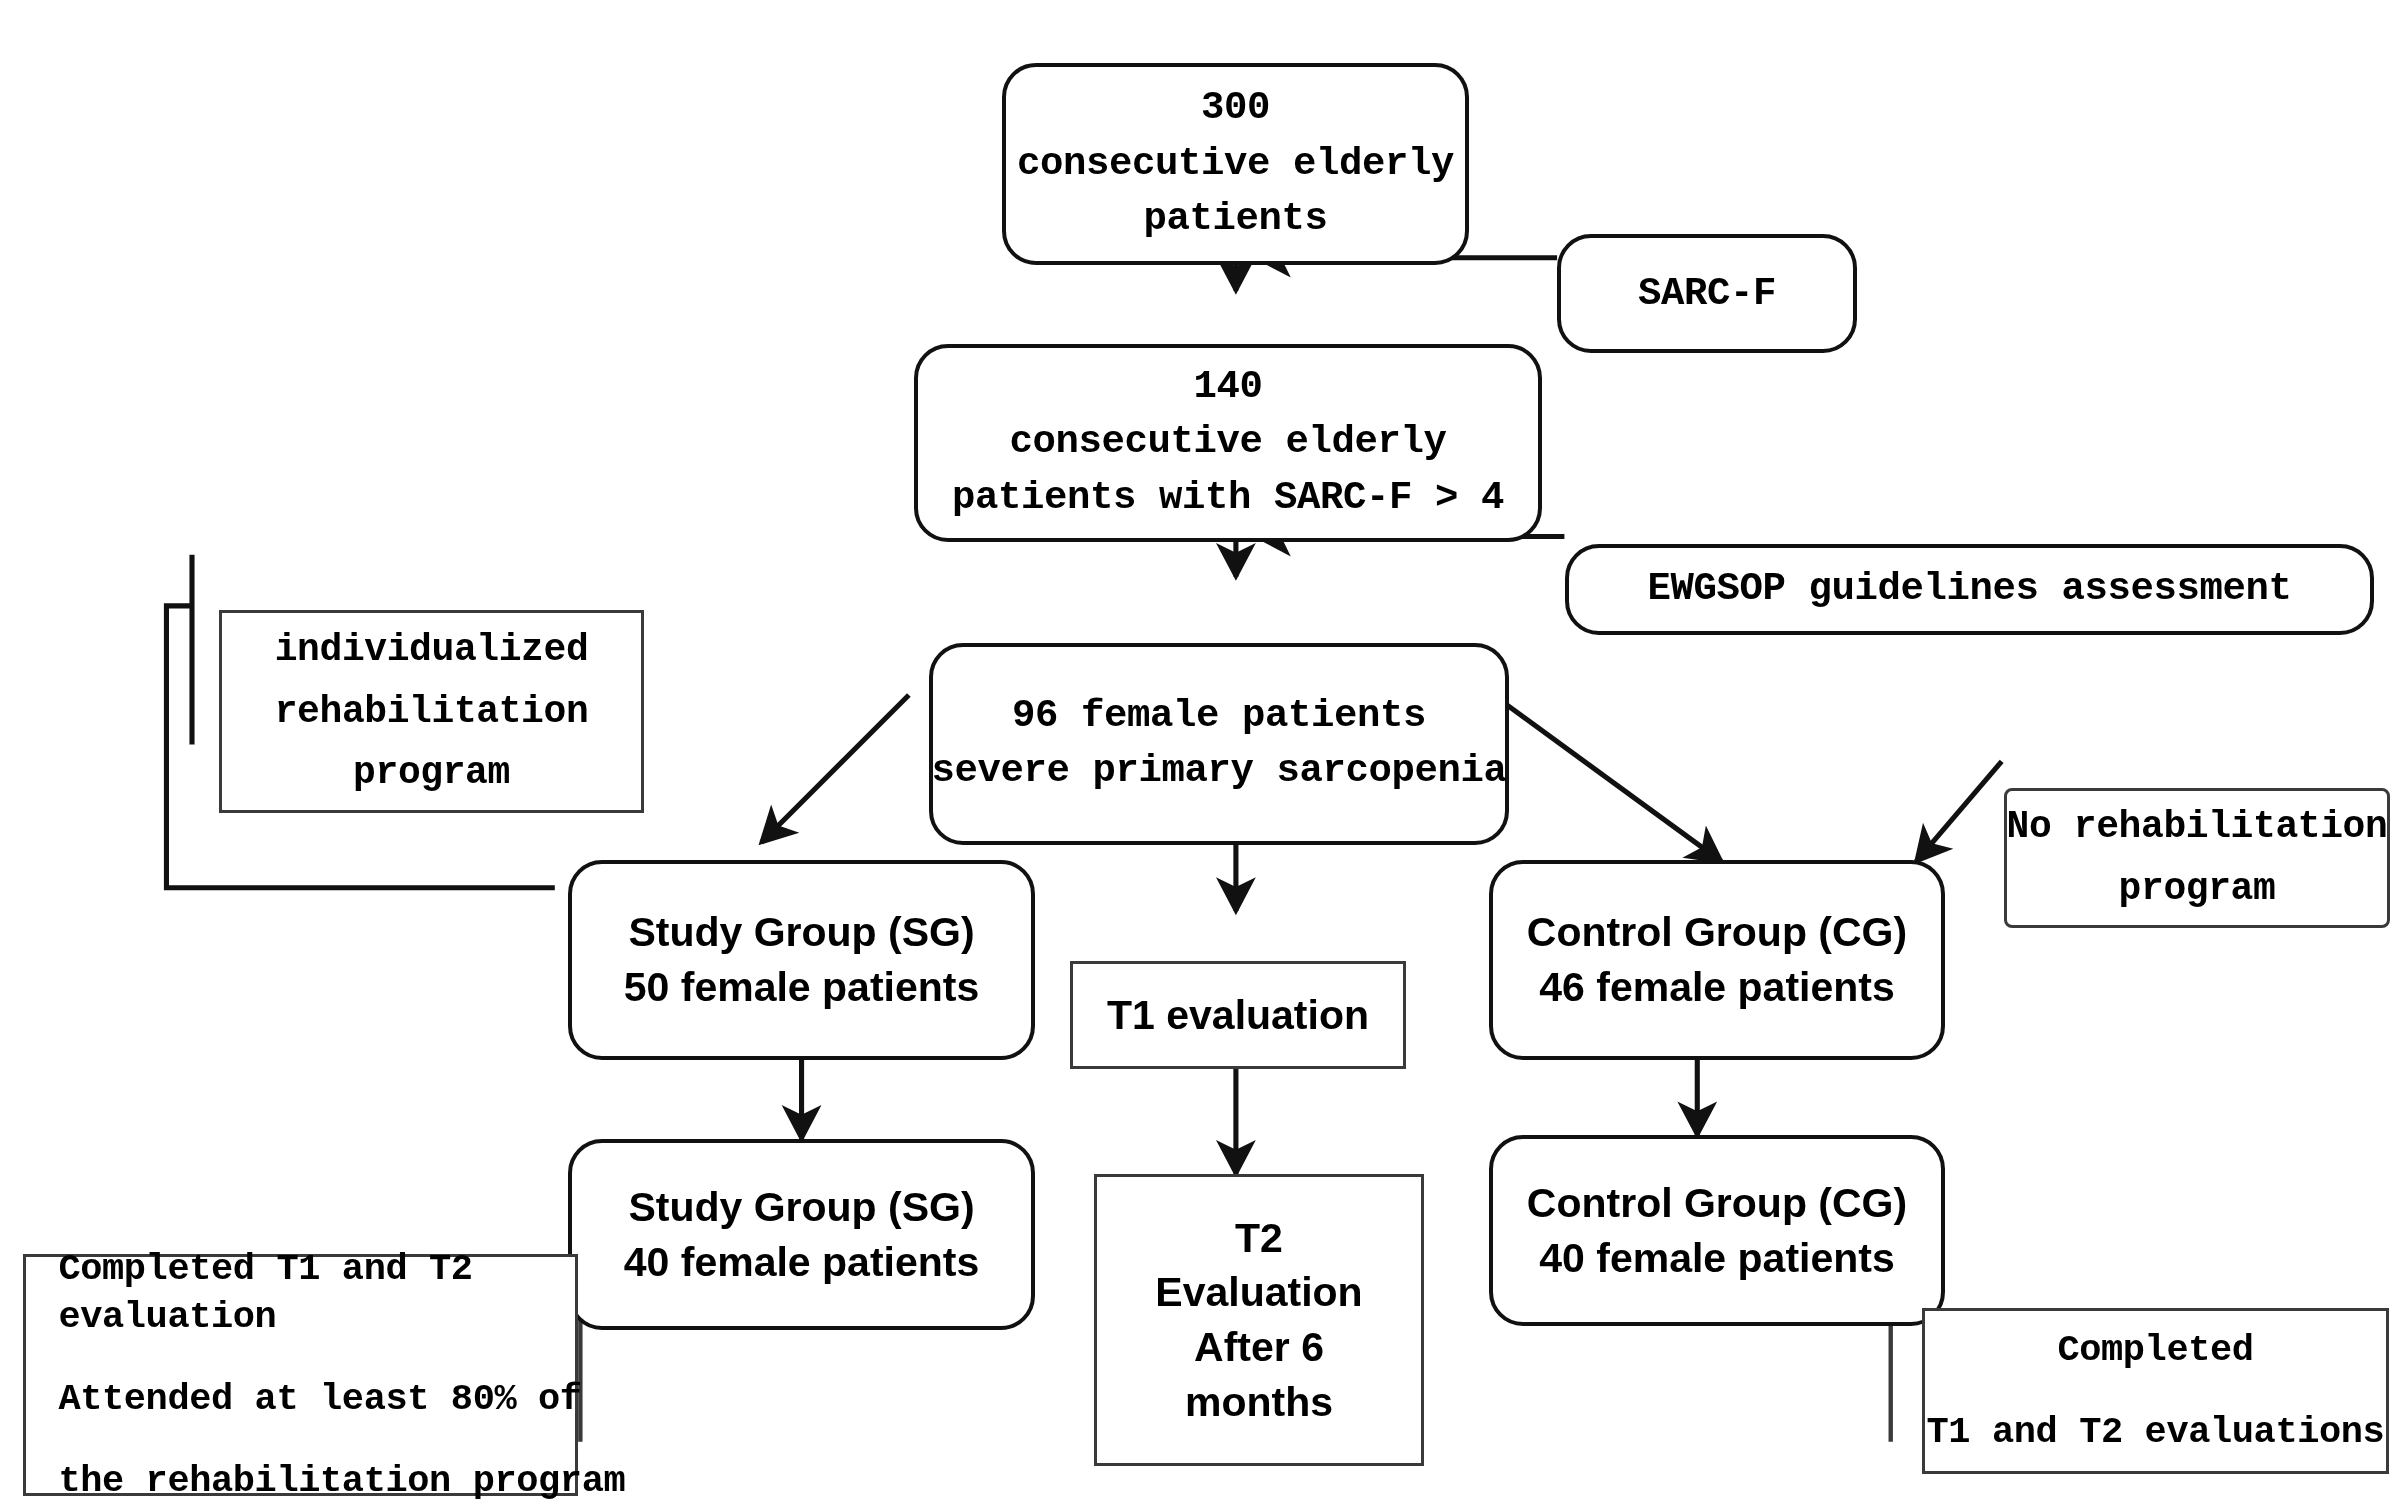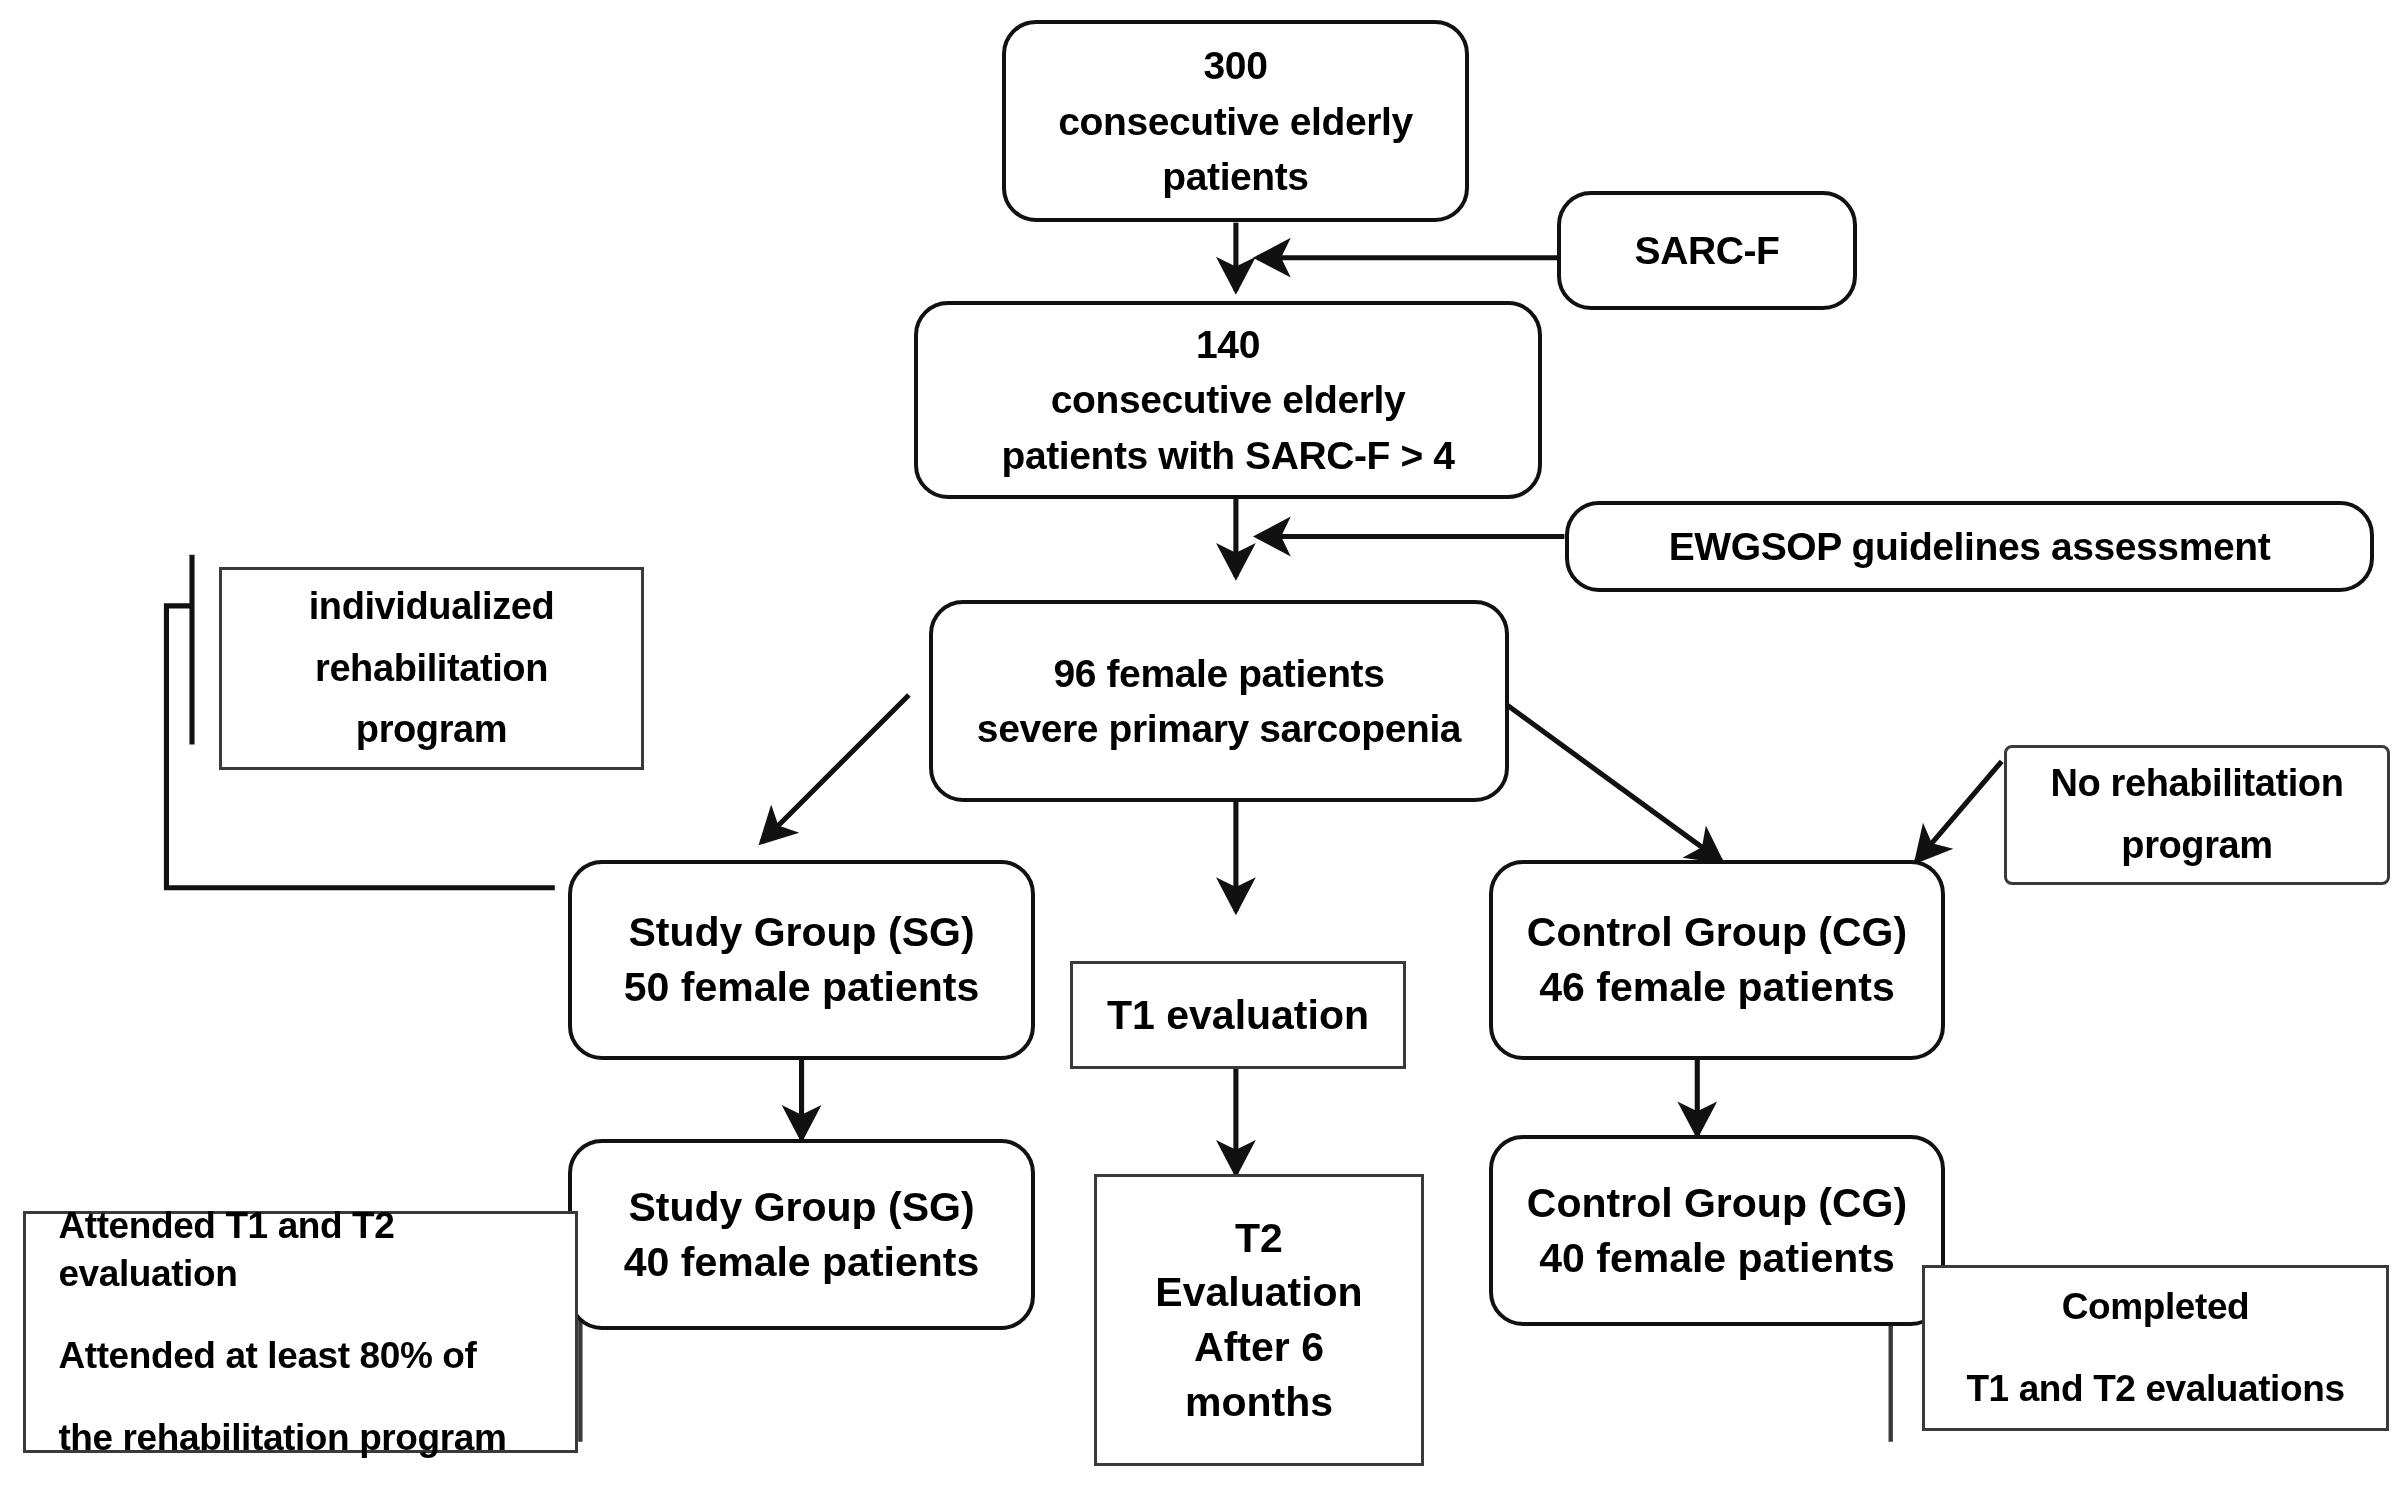--- a/index.html
+++ b/index.html
@@ -45,23 +45,24 @@
     border-radius: 0;
     border-width: 3.7px;
     border-color: #3a3a3a;
   }
   .node .line {
     display: block;
     white-space: nowrap;
   }
   
   .cond {
-    font-family: Liberation Sans, sans-serif;
+    font-family: Liberation Mono, monospace;
     font-weight: 700;
     letter-spacing: -0.4px;
+    margin-top: 43px;
   }
   
   .hum {
     font-family: "Liberation Sans", sans-serif;
     font-weight: 700;
   }
   .fs-top { font-size: 39px; line-height: 1.42; }
   .fs-mid { font-size: 39px; line-height: 1.42; }
   .fs-grp { font-size: 41px; line-height: 1.33; }
   .fs-side { font-size: 38px; line-height: 1.62; }
@@ -185,21 +186,21 @@
     <span class="line">After 6</span>
     <span class="line">months</span>
   </div>
 
   <div class="node rounded hum fs-grp" style="left:1489px; top:1135px; width:456px; height:191px;">
     <span class="line">Control Group (CG)</span>
     <span class="line">40 female patients</span>
   </div>
 
   <div class="node sharp cond fs-note alignleft pad-note gap-note" style="left:23.4px; top:1211px; width:555px; height:242px;">
-    <span class="line">Attended T1 and T2</span>
+    <span class="line">Completed T1 and T2</span>
     <span class="line" style="margin-top:0">evaluation</span>
     <span class="line">Attended at least 80% of</span>
     <span class="line">the rehabilitation program</span>
   </div>
 
   <div class="node sharp cond fs-note gap-note" style="left:1922px; top:1265px; width:467px; height:166px;">
     <span class="line">Completed</span>
     <span class="line">T1 and T2 evaluations</span>
   </div>
 

